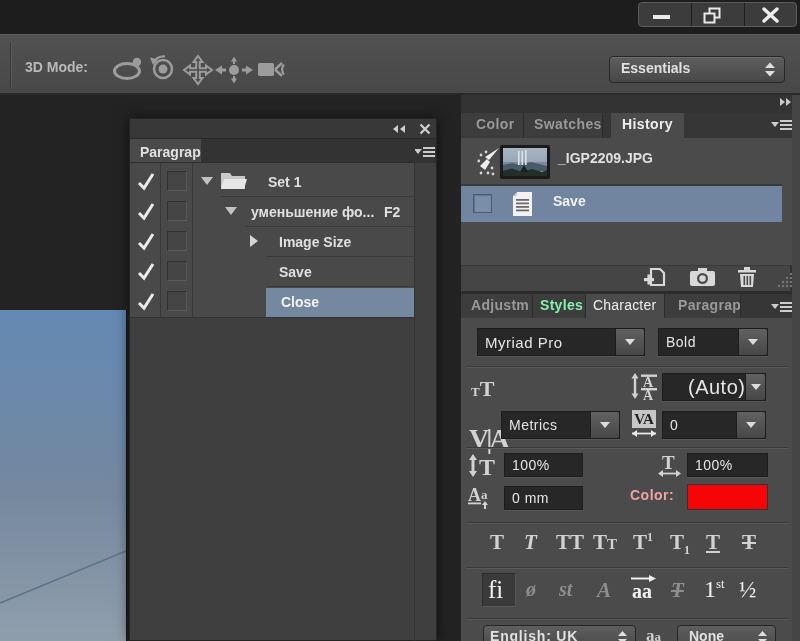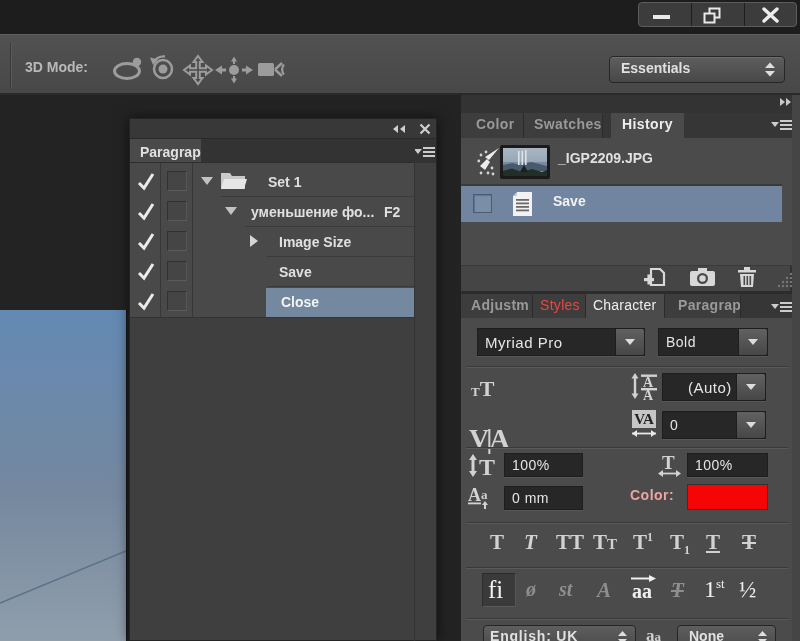--- a/index.html
+++ b/index.html
@@ -198,21 +198,21 @@
     </g>
   </svg>
   <div class="abs" style="left:461px;top:291px;width:331px;height:3px;background:#2c2c2c;"></div>
 
   <div class="abs" style="left:461px;top:294px;width:331px;height:24px;background:#363636;"></div>
   <div class="abs" style="left:461px;top:294px;width:71px;height:24px;background:#3d3d3d;"></div>
   <div class="abs" style="left:533px;top:294px;width:52px;height:24px;background:#3d3d3d;"></div>
   <div class="abs" style="left:665px;top:294px;width:75px;height:24px;background:#3d3d3d;"></div>
   <div class="abs txt" style="left:471px;top:297px;font-weight:bold;color:#999999;width:58px;overflow:hidden;letter-spacing:0.3px;">Adjustm</div>
   <div class="abs" style="left:532px;top:295px;width:1px;height:23px;background:#2b2b2b;"></div>
-  <div class="abs txt" style="left:540px;top:297px;font-weight:normal;color:#ef4444;letter-spacing:0.3px;">Styles</div>
+  <div class="abs txt" style="left:540px;top:297px;font-weight:bold;color:#86efac;letter-spacing:0.3px;">Styles</div>
   <div class="abs" style="left:585px;top:295px;width:1px;height:23px;background:#2b2b2b;"></div>
   <div class="abs" style="left:586px;top:294px;width:78px;height:24px;background:#4b4b4b;"></div>
   <div class="abs txt" style="left:593px;top:297px;font-weight:normal;color:#ededed;letter-spacing:0.2px;">Character</div>
   <div class="abs" style="left:664px;top:295px;width:1px;height:23px;background:#2b2b2b;"></div>
   <div class="abs txt" style="left:678px;top:297px;font-weight:bold;color:#999999;width:62px;overflow:hidden;letter-spacing:0.3px;">Paragrap</div>
   <div class="abs" style="left:740px;top:295px;width:1px;height:23px;background:#2b2b2b;"></div>
   <svg class="abs" style="left:771px;top:302px;" width="21" height="12">
     <path d="M0 2 L8 2 L4 7 Z" fill="#cccccc"></path>
     <rect x="9" y="0" width="12" height="2" fill="#cccccc"></rect>
     <rect x="9" y="4" width="12" height="2" fill="#cccccc"></rect>
@@ -237,27 +237,33 @@
   <div class="abs serifT" style="left:471px;top:376px;font-size:15px;color:#d2d2d2;">
     <span style="font-size:13px;vertical-align:baseline;">T</span><span style="font-size:22px;">T</span></div>
   <svg class="abs" style="left:631px;top:372px;" width="26" height="28">
     <path d="M4 1 L7.5 6.5 L5.2 6.5 L5.2 21.5 L7.5 21.5 L4 27 L0.5 21.5 L2.8 21.5 L2.8 6.5 L0.5 6.5 Z" fill="#d2d2d2"></path>
     <rect x="10" y="2.5" width="16" height="2.4" fill="#d2d2d2"></rect>
     <text x="12" y="15" font-family="Liberation Serif" font-size="14" font-weight="bold" fill="#d2d2d2">A</text>
     <rect x="10" y="16" width="16" height="2.4" fill="#d2d2d2"></rect>
     <text x="12" y="28" font-family="Liberation Serif" font-size="14" font-weight="bold" fill="#d2d2d2">A</text>
   </svg>
   <div class="combo" style="left:662px;top:373px;width:104px;height:28px;">
-    <span class="ctext" style="font-size:15px;padding-left:25px;">(Auto)</span>
+    <span class="ctext" style="font-size:20px;padding-left:25px;">(Auto)</span>
       <span class="cbtn">
         <i class="carr"></i>
       </span>
   </div>
 
   <div class="abs serifT" style="left:469px;top:423px;font-size:28px;color:#d2d2d2;">V<span style="position:relative;left:-3px;">|</span><span style="position:relative;left:-6px;">A</span></div>
+  <div class="combo" style="left:501px;top:411px;width:119px;height:28px;">
+    <span class="ctext">Metrics</span>
+      <span class="cbtn">
+        <i class="carr"></i>
+      </span>
+  </div>
   <div class="abs" style="left:632px;top:410px;width:24px;height:18px;background:#c6c6c6;
        color:#222;font-family:'Liberation Serif',serif;font-weight:bold;font-size:15px;
        text-align:center;line-height:18px;">VA</div>
   <svg class="abs" style="left:631px;top:429px;" width="26" height="9">
     <path d="M1 4.5 L25 4.5" stroke="#e8e8e8" stroke-width="1.8"></path>
     <path d="M6 1 L1 4.5 L6 8 Z M20 1 L25 4.5 L20 8 Z" fill="#e8e8e8"></path>
   </svg>
   <div class="combo" style="left:662px;top:411px;width:104px;height:28px;">
     <span class="ctext">0</span>
       <span class="cbtn">

